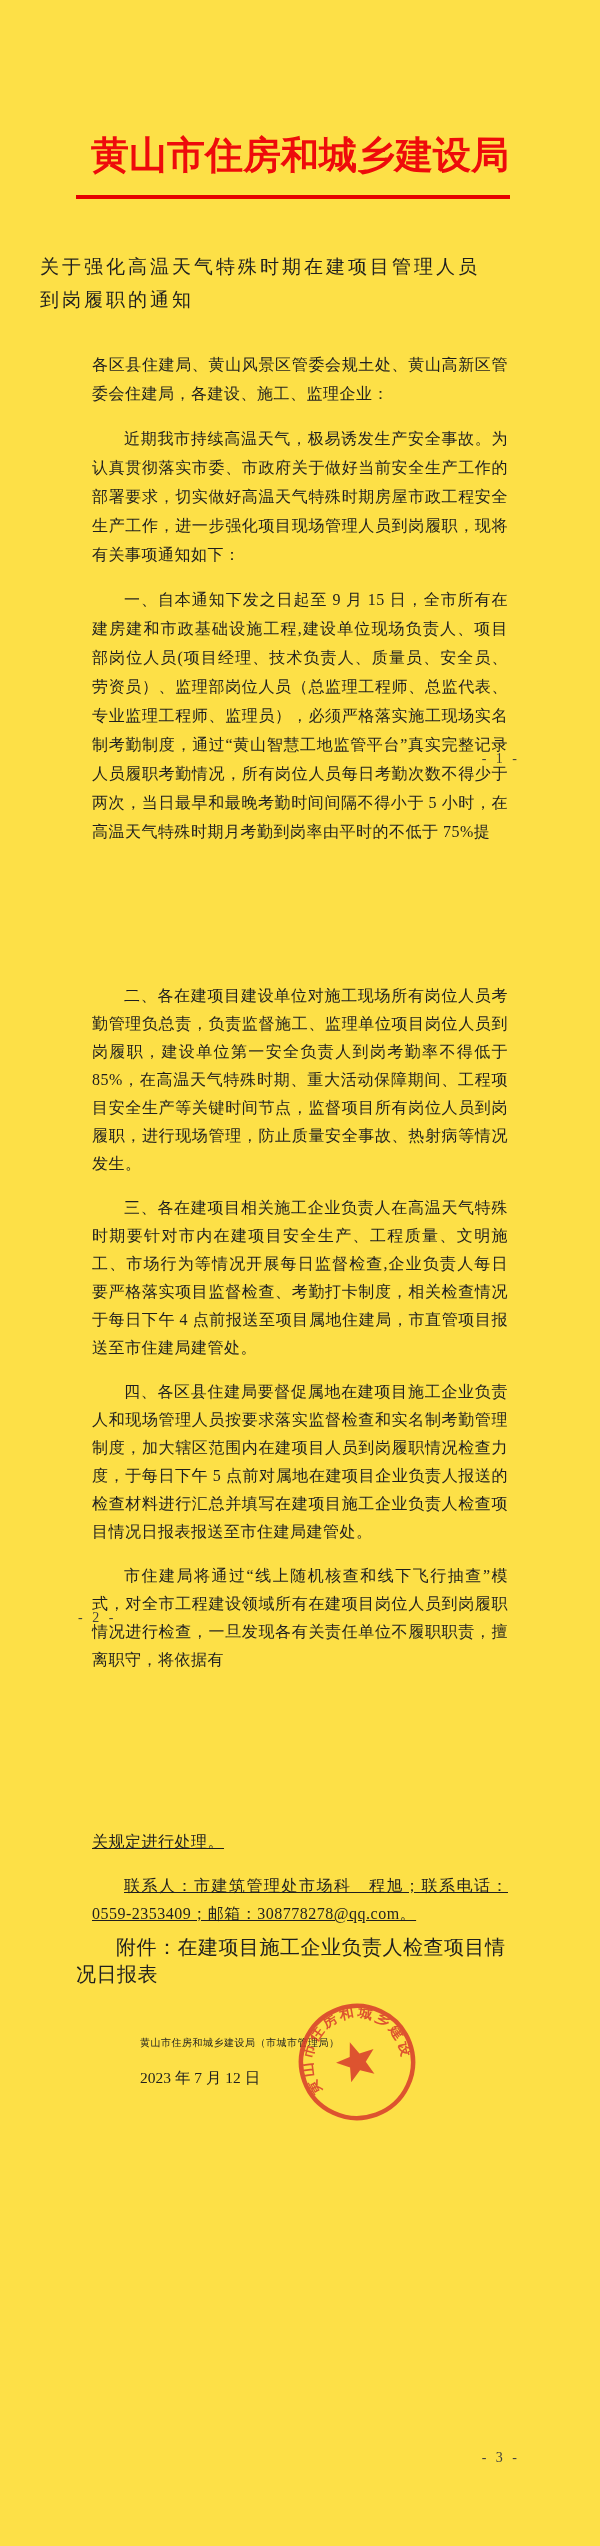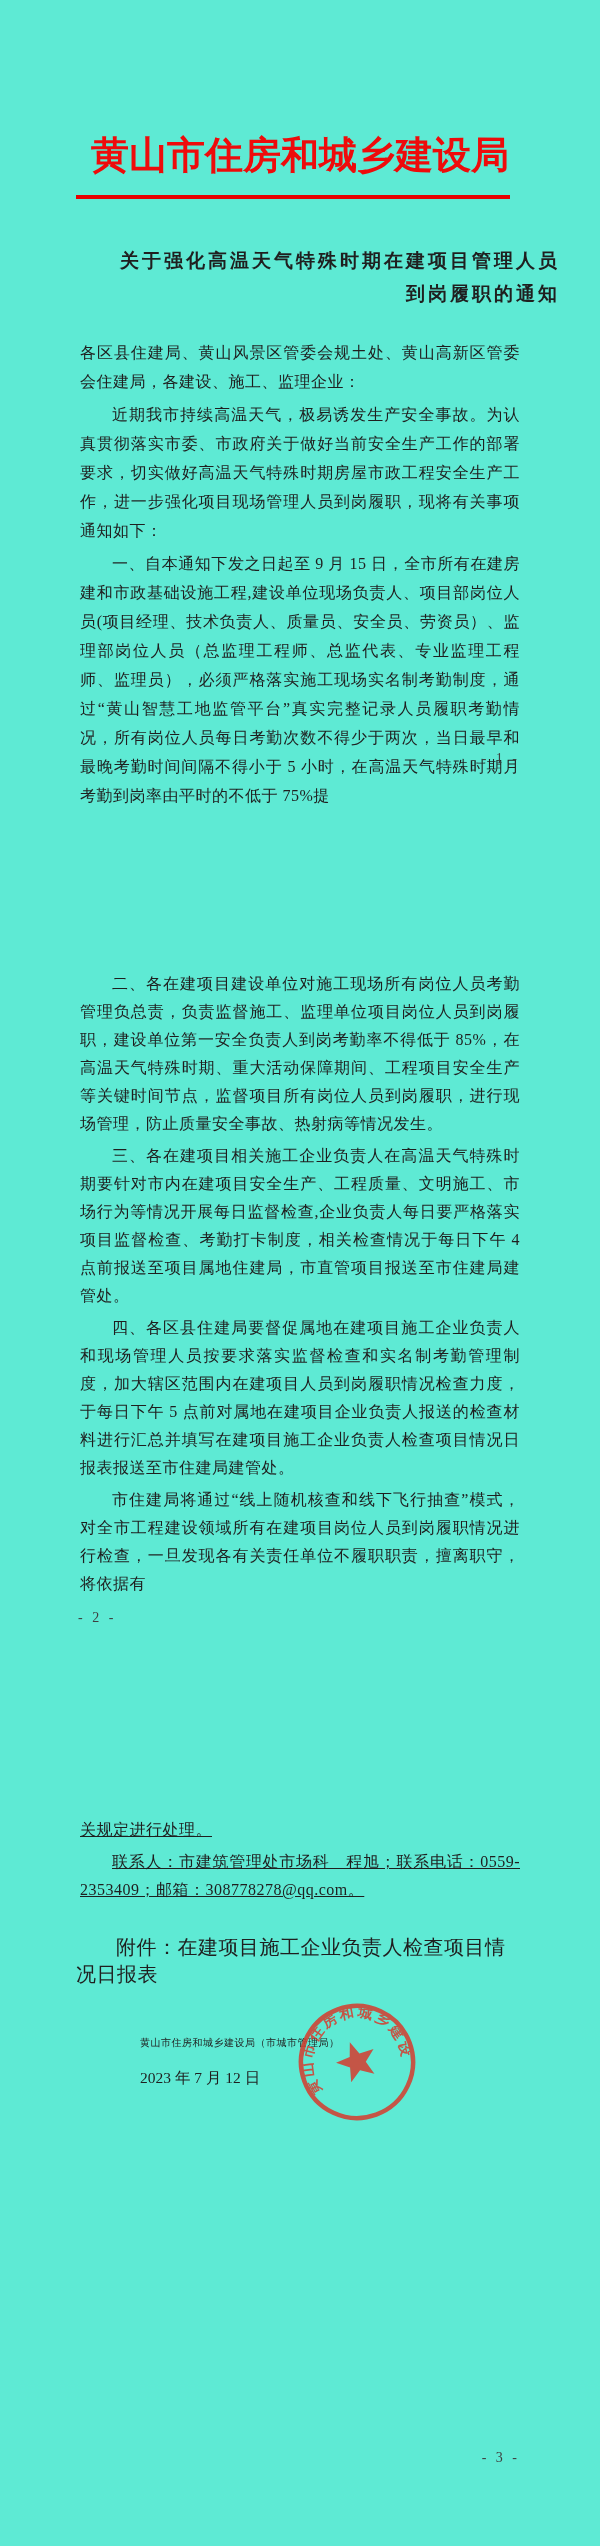--- a/index.html
+++ b/index.html
@@ -7,57 +7,57 @@
     --line-red:#e60000;
     --seal-red:#d8392b;
     --ink:#1f1f1f;
     --pagenum:#3f3f3f;
   }
   html,body{margin:0;padding:0;}
   body{background:#ffffff;}
   .sheet{
     position:relative;
     width:600px;height:2546px;
-    background:#5eead4;
+    background:#fde047;
     font-family:"Liberation Serif","DejaVu Serif",serif;
     color:var(--ink);
     overflow:hidden;
   }
   .agency-header{
     position:absolute;top:131px;left:0;width:600px;
     text-align:center;
     font-size:38px;line-height:48px;
     font-weight:bold;
     color:var(--header-red);
     letter-spacing:0px;
     white-space:nowrap;
   }
   .red-line{
     position:absolute;top:195px;left:76px;width:434px;height:4px;
     background:var(--line-red);
   }
   .doc-title{
-    position:absolute;top:244px;left:40px;width:520px;
-    text-align:right;
+    position:absolute;top:250px;left:40px;width:520px;
+    text-align:left;
     font-size:19px;line-height:33px;
-    font-weight:bold;
+    font-weight:normal;
     letter-spacing:3px;
   }
   .body-block{
     position:absolute;left:76px;width:448px;
     font-size:16px;
     letter-spacing:0.5px;
   }
   #page-body-0{top:334px;line-height:29px;}
   #page-body-1{top:966px;line-height:28px;}
   #page-body-2{top:1812px;line-height:28px;text-decoration:underline;}
   .para{
     text-align:justify;
     text-justify:inter-ideograph;
-    margin:4px;
+    margin:16px;
   }
   .para.indent{text-indent:2em;}
   .page-num{
     position:absolute;
     font-size:14px;
     color:var(--pagenum);
     letter-spacing:3px;
     white-space:nowrap;
   }
   #page-num-0{top:751px;right:80px;}

